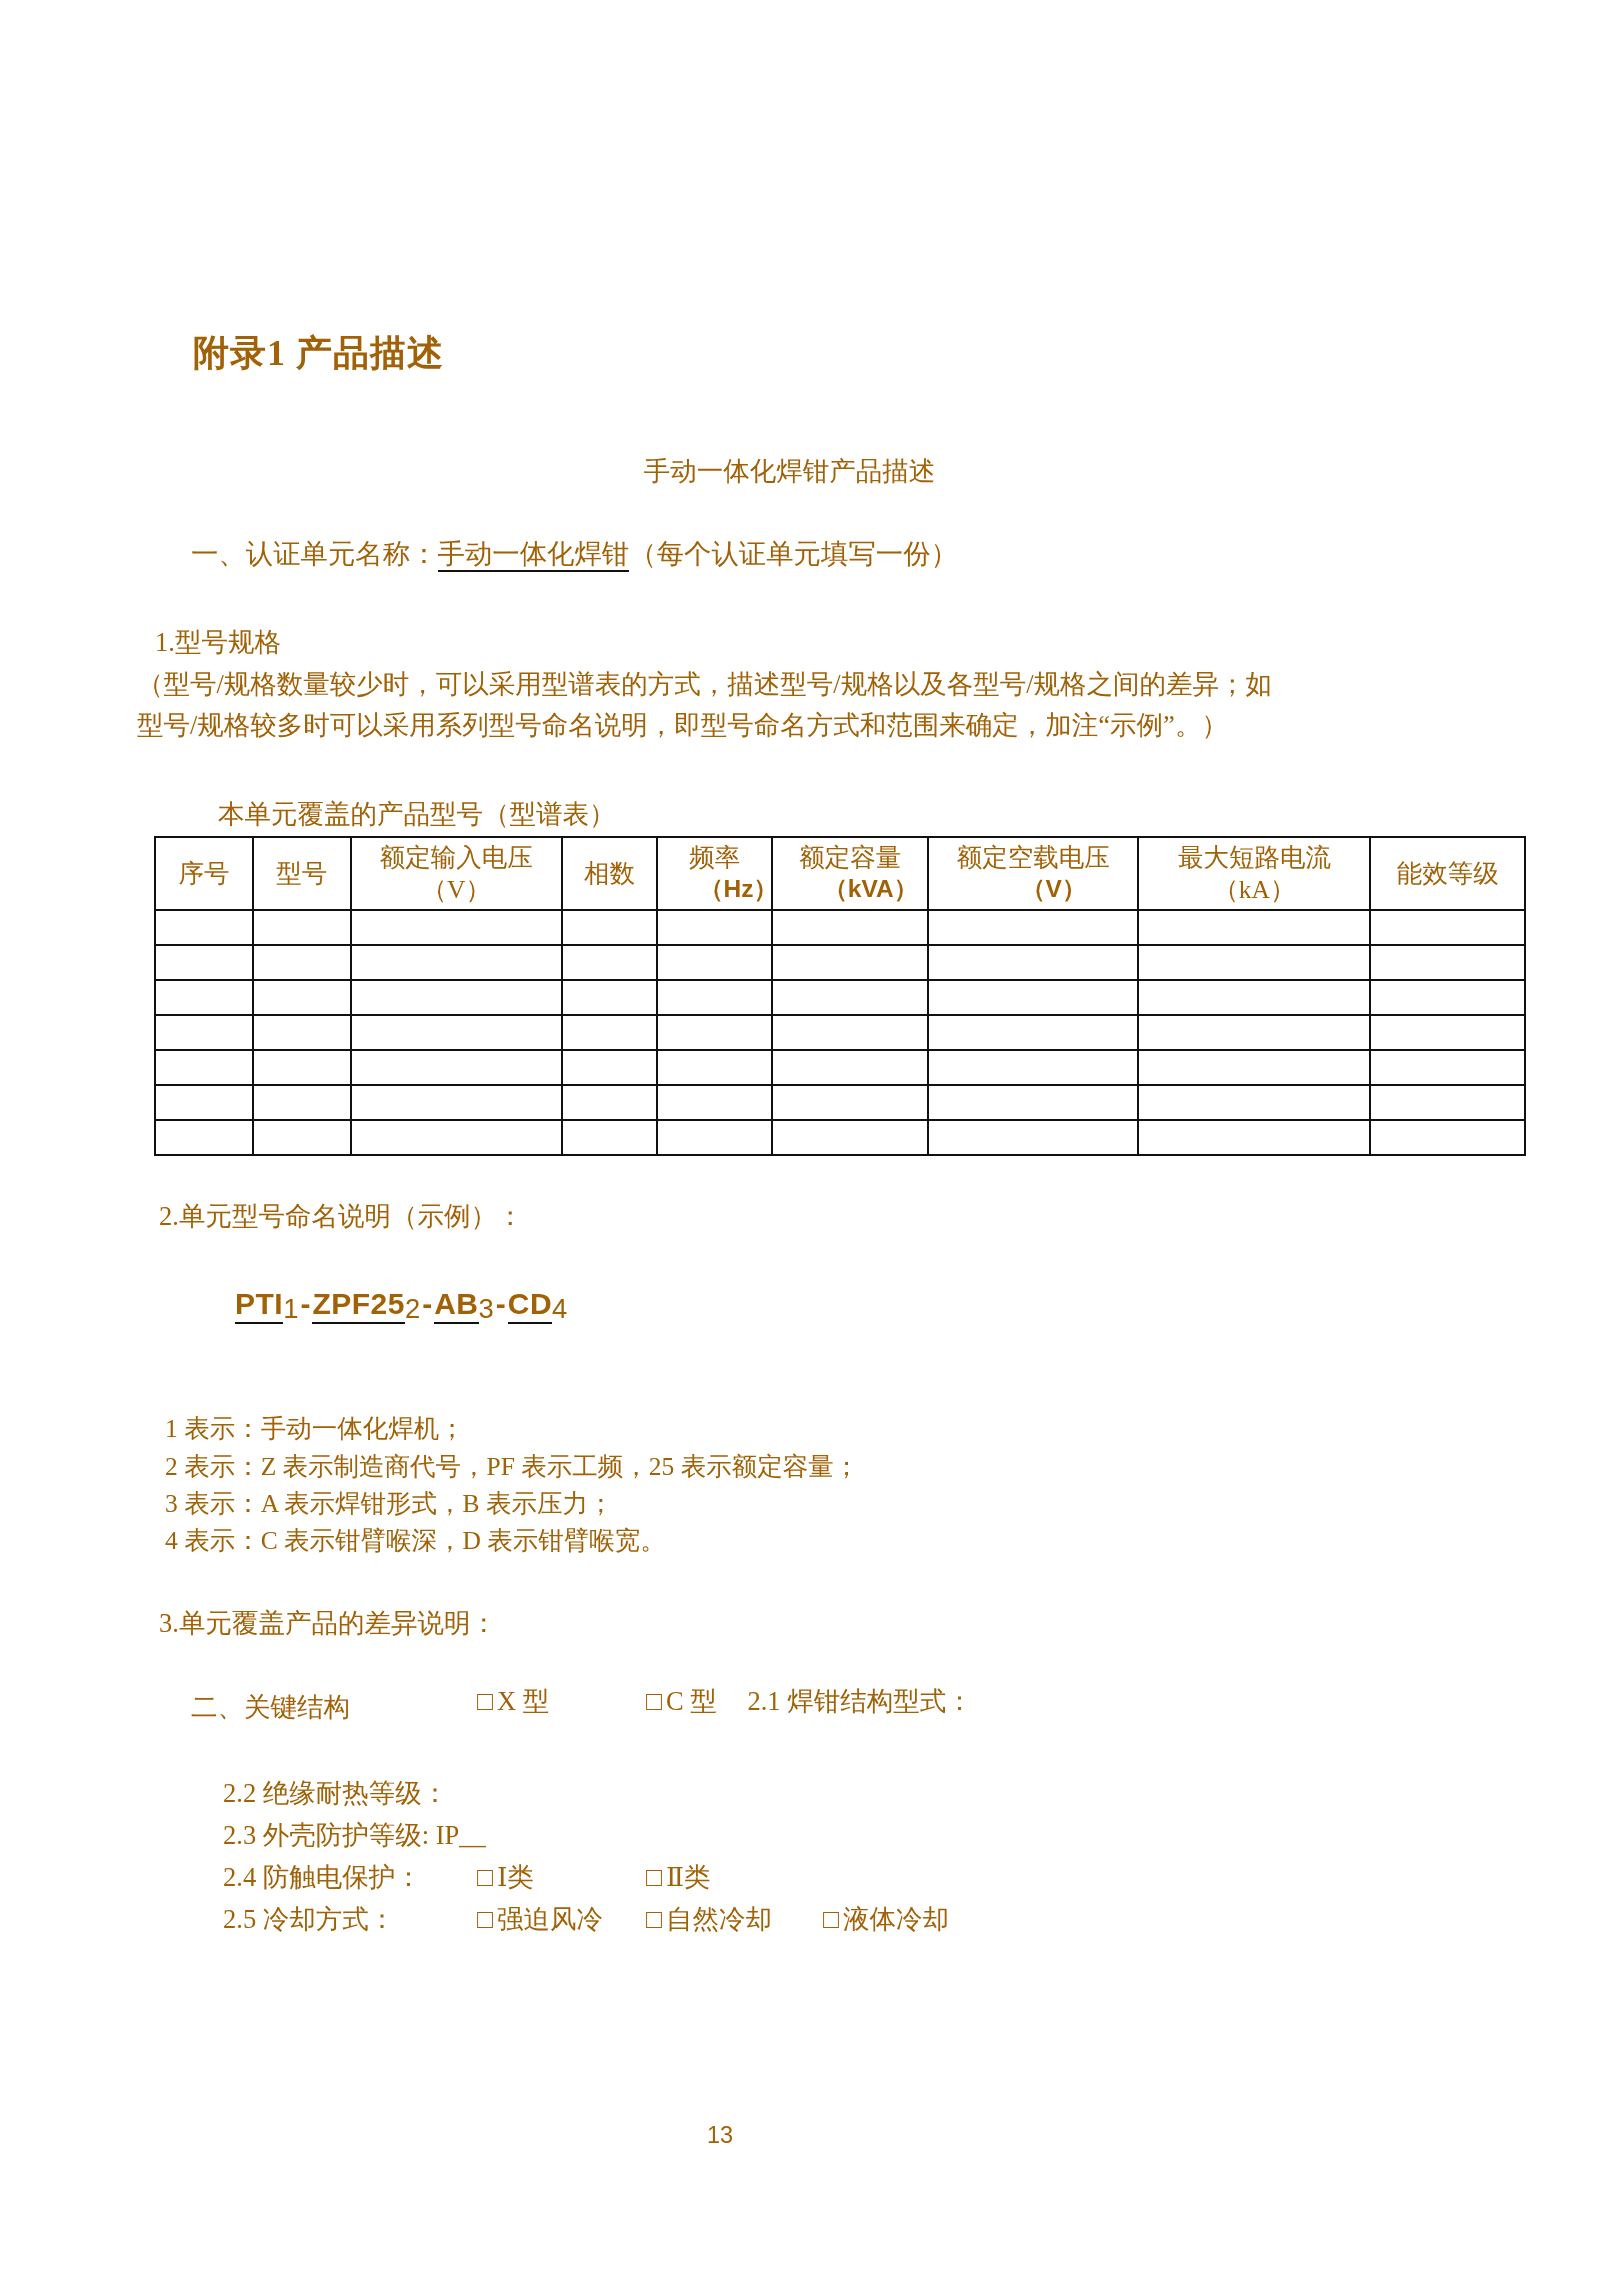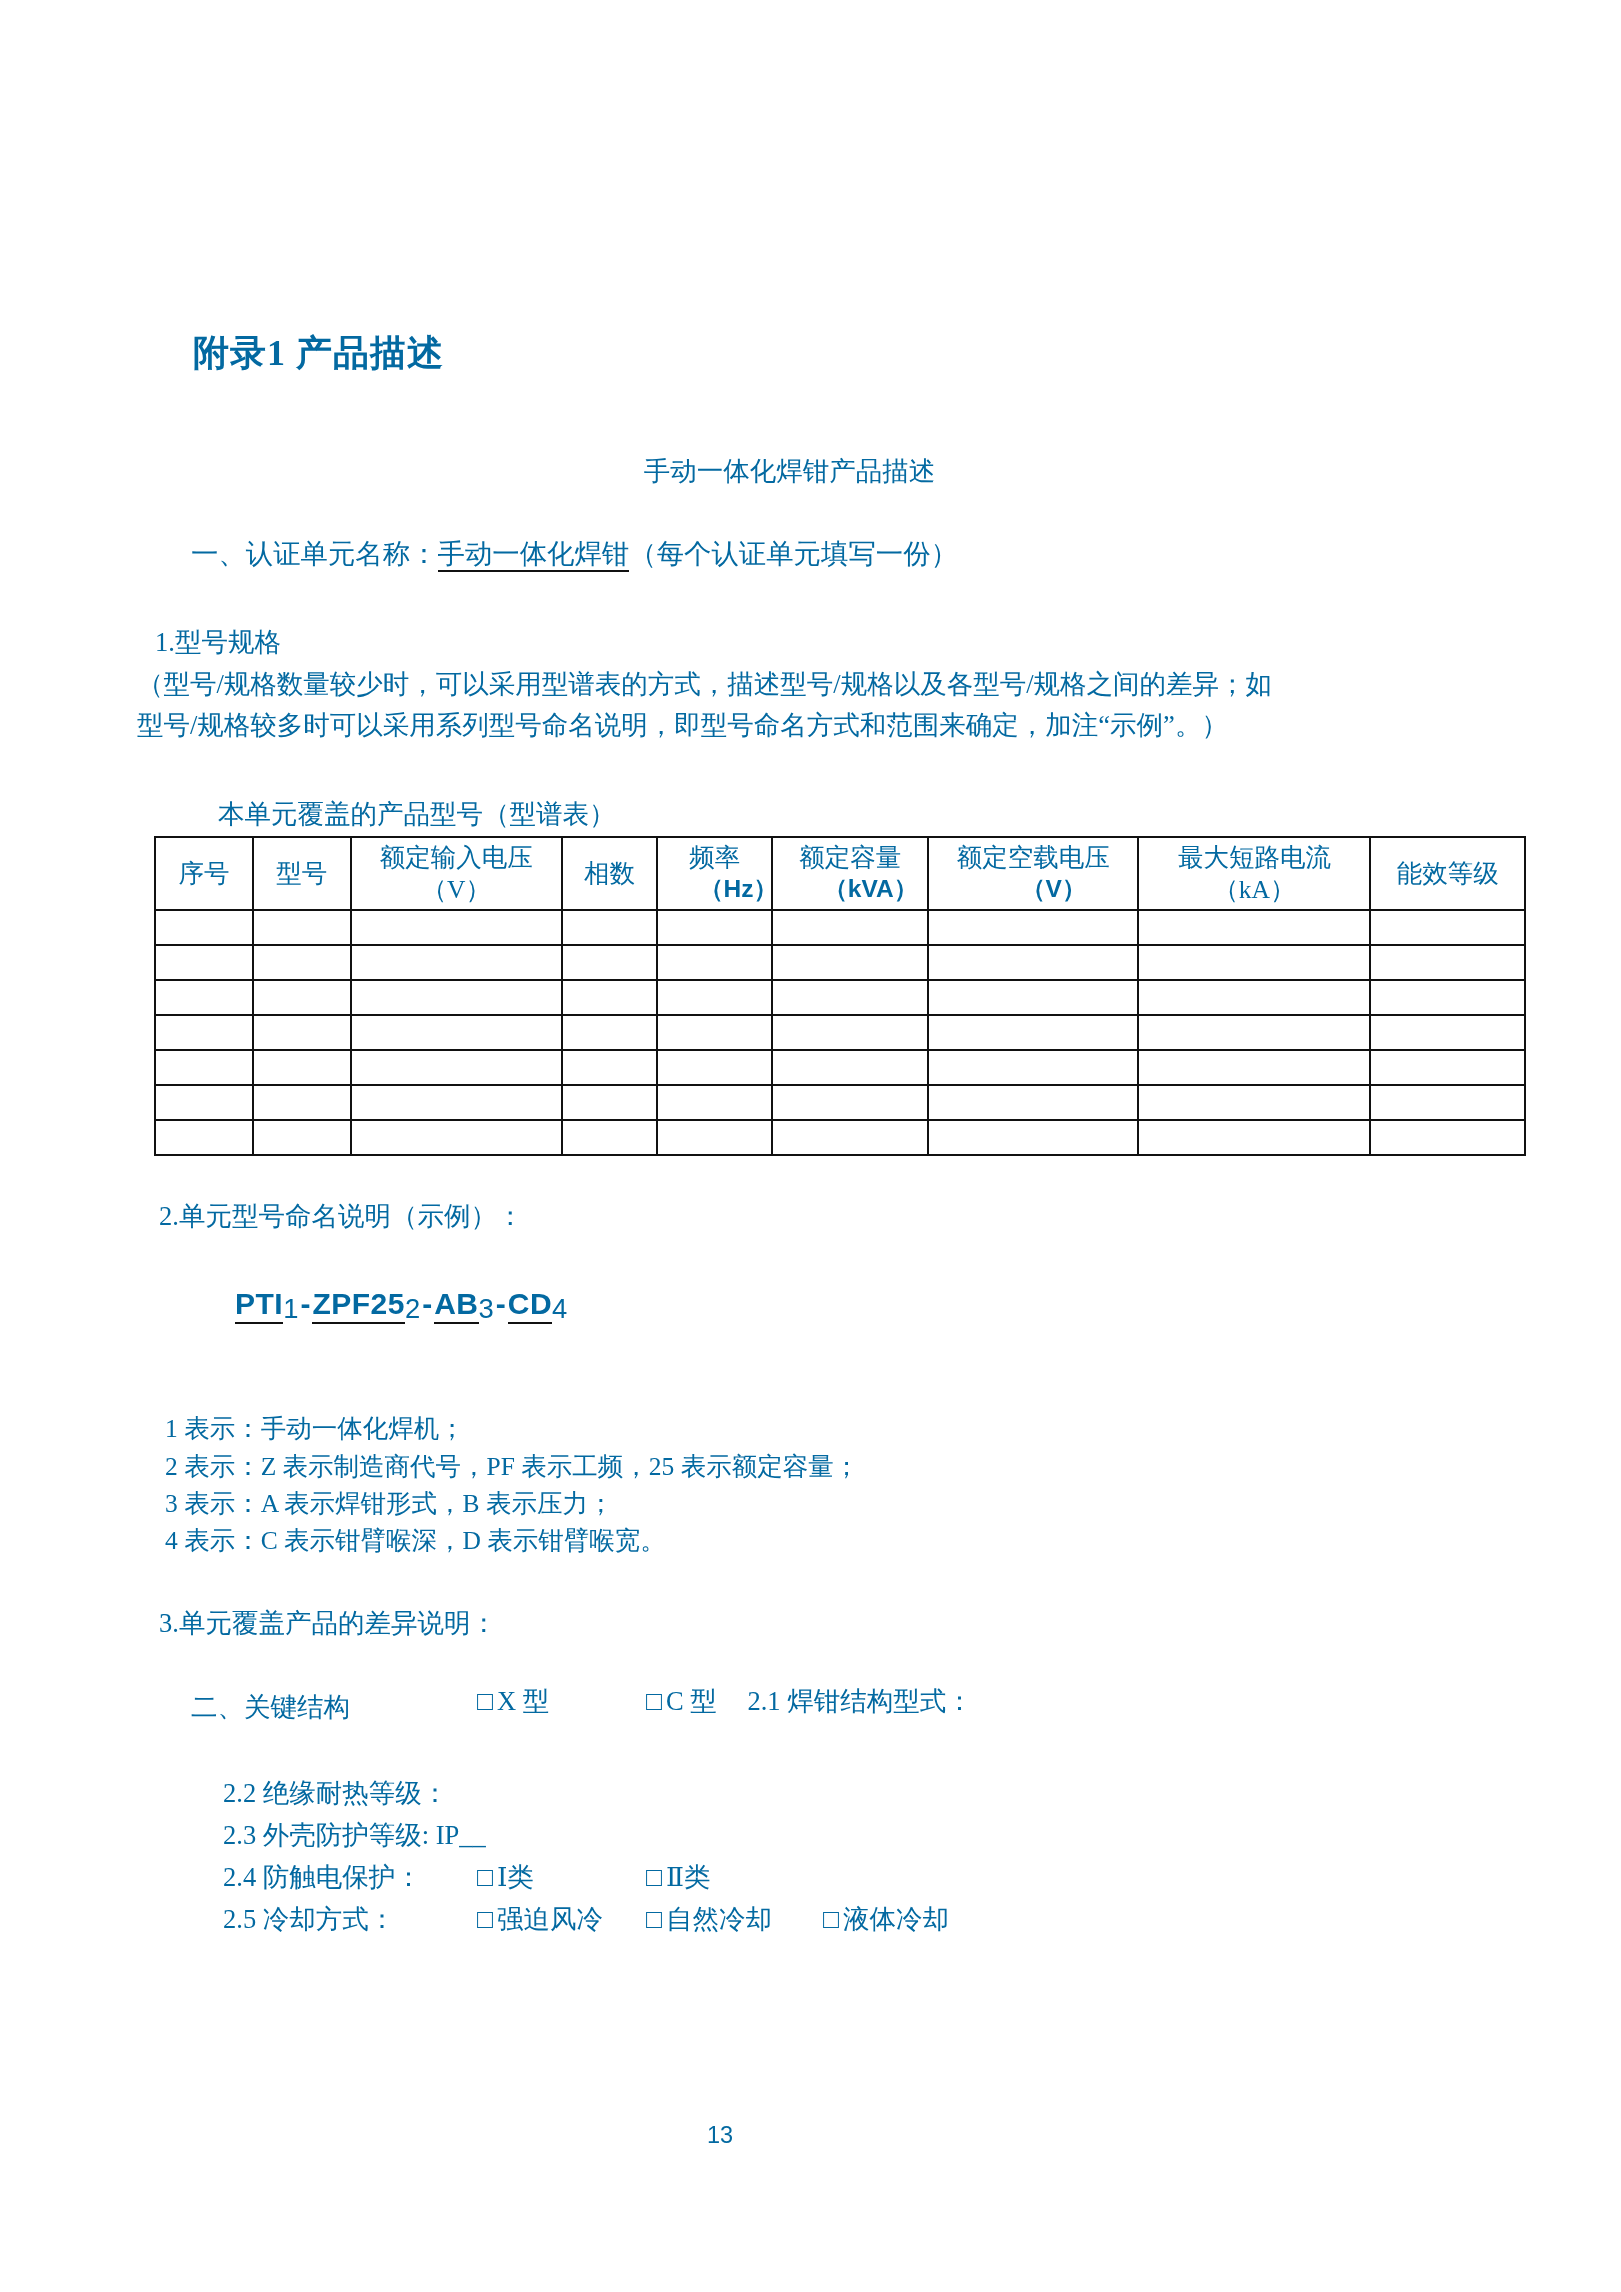--- a/index.html
+++ b/index.html
@@ -1,20 +1,20 @@
 <!DOCTYPE html>
 <html><head>
 <meta charset="utf-8">
 <style>
   html,body{margin:0;padding:0;background:#ffffff;}
   .page{
     position:relative;
     width:1621px;height:2293px;
     background:#ffffff;
-    color:#0369a1;
+    color:#a16207;
     font-family:"Liberation Serif","DejaVu Serif",serif;
     overflow:hidden;
   }
   .abs{position:absolute;}
   .doc-title{
     left:193px;top:329px;
     font-size:36px;font-weight:bold;
     letter-spacing:1px;
   }
   .doc-subtitle{

